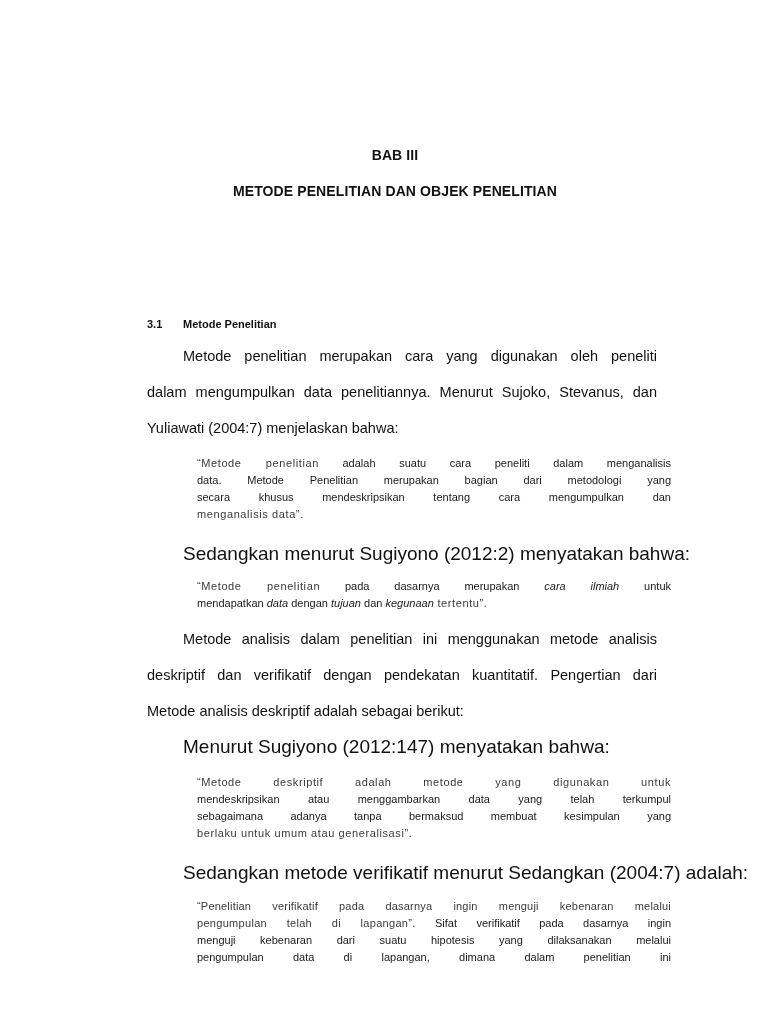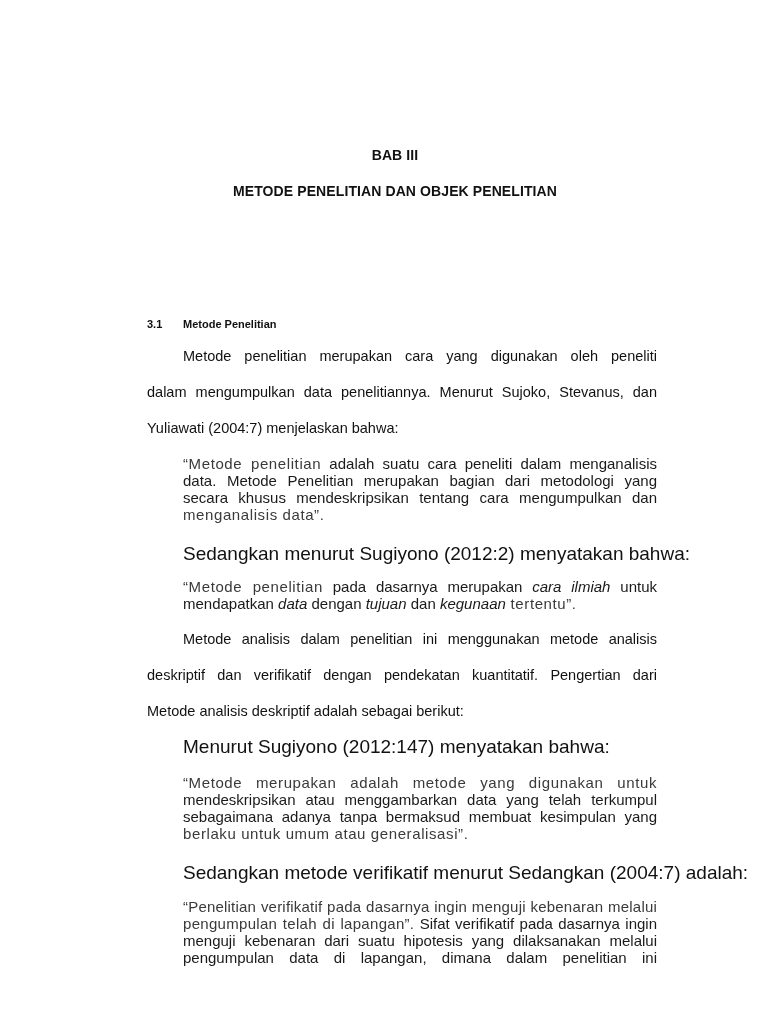--- a/index.html
+++ b/index.html
@@ -51,23 +51,23 @@
     .body-line.last { text-align-last: left; }
     .body-line.indent { left: 183px; width: 474px; }
     .intro-line {
       position: absolute;
       left: 183px;
       font-size: 19px;
       white-space: nowrap;
     }
     .quote-line {
       position: absolute;
-      left: 183px;
+      left: 197px;
       width: 474px;
-      font-size: 15px;
+      font-size: 11px;
       line-height: 17px;
       text-align: justify;
       text-align-last: justify;
       white-space: nowrap;
       color: #1a1a1a;
     }
     .quote-line.last { text-align-last: left; }
     .light { color: #3a3a3a; letter-spacing: 0.6px; font-weight: normal; }
     em { font-style: italic; }
   </style>
@@ -96,21 +96,21 @@
 
   <div class="quote-line" style="top:578px;"><span class="light">“Metode penelitian</span><span> pada dasarnya merupakan </span><em>cara ilmiah</em><span> untuk</span></div>
   <div class="quote-line last" style="top:595px;"><span>mendapatkan </span><em>data</em><span> dengan </span><em>tujuan</em><span> dan </span><em>kegunaan</em><span class="light"> tertentu”.</span></div>
 
   <div class="body-line indent" style="top:631px;">Metode analisis dalam penelitian ini menggunakan metode analisis</div>
   <div class="body-line" style="top:667px;">deskriptif dan verifikatif dengan pendekatan kuantitatif. Pengertian dari</div>
   <div class="body-line last" style="top:703px;">Metode analisis deskriptif adalah sebagai berikut:</div>
 
   <div class="intro-line" style="top:736px;">Menurut Sugiyono (2012:147) menyatakan bahwa:</div>
 
-  <div class="quote-line" style="top:774px;"><span class="light">“Metode merupakan adalah metode yang digunakan untuk</span></div>
+  <div class="quote-line" style="top:774px;"><span class="light">“Metode deskriptif adalah metode yang digunakan untuk</span></div>
   <div class="quote-line" style="top:791px;">mendeskripsikan atau menggambarkan data yang telah terkumpul</div>
   <div class="quote-line" style="top:808px;">sebagaimana adanya tanpa bermaksud membuat kesimpulan yang</div>
   <div class="quote-line last" style="top:825px;"><span class="light">berlaku untuk umum atau generalisasi”.</span></div>
 
   <div class="intro-line" style="top:862px;">Sedangkan metode verifikatif menurut Sedangkan (2004:7) adalah:</div>
 
   <div class="quote-line" style="top:898px;"><span class="light" style="letter-spacing:0.2px;">“Penelitian verifikatif pada dasarnya ingin menguji kebenaran melalui</span></div>
   <div class="quote-line" style="top:915px;"><span class="light" style="letter-spacing:0.3px;">pengumpulan telah di lapangan”.</span><span> Sifat verifikatif pada dasarnya ingin</span></div>
   <div class="quote-line" style="top:932px;">menguji kebenaran dari suatu hipotesis yang dilaksanakan melalui</div>
   <div class="quote-line" style="top:949px;">pengumpulan data di lapangan, dimana dalam penelitian ini</div>

